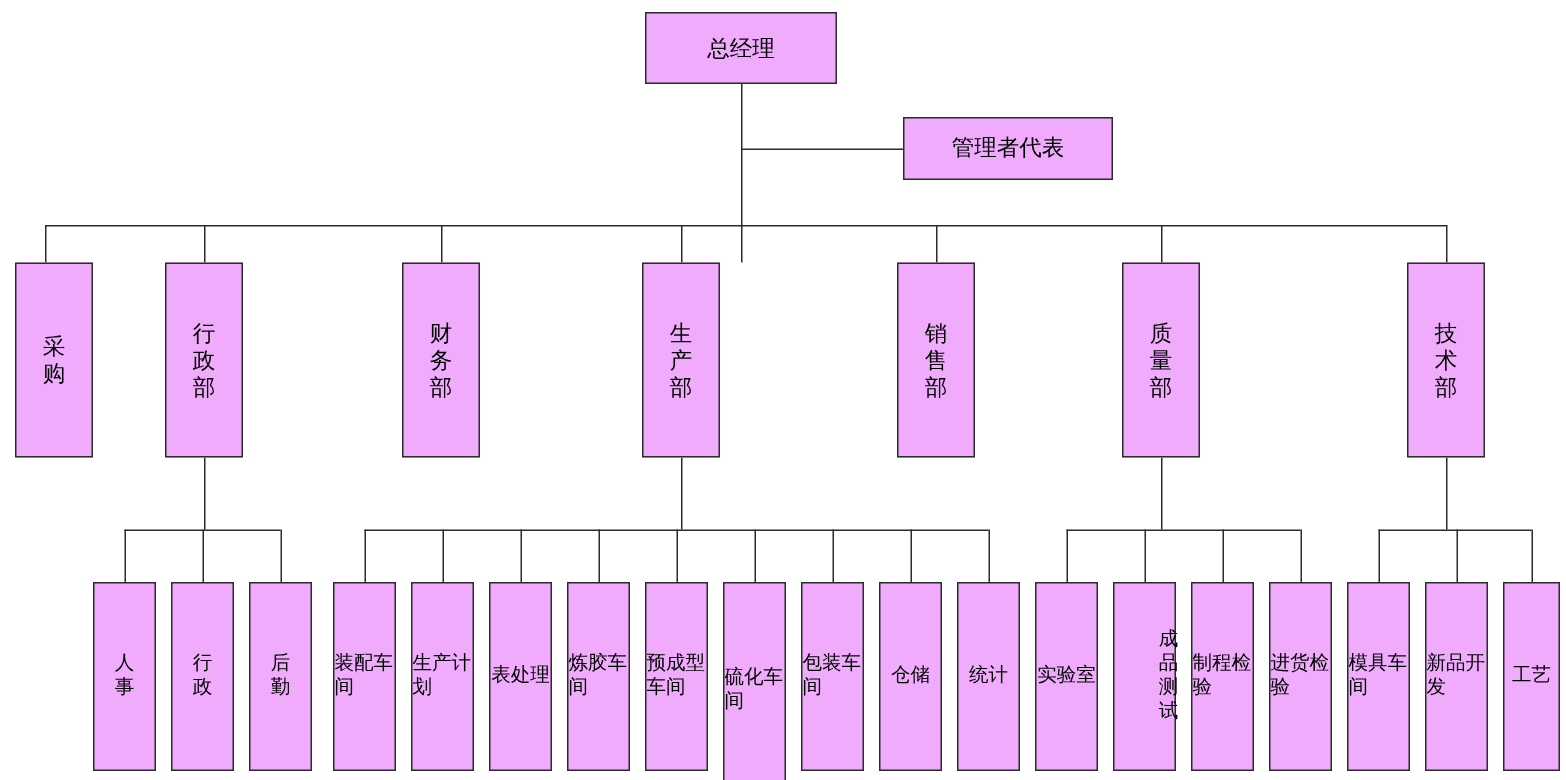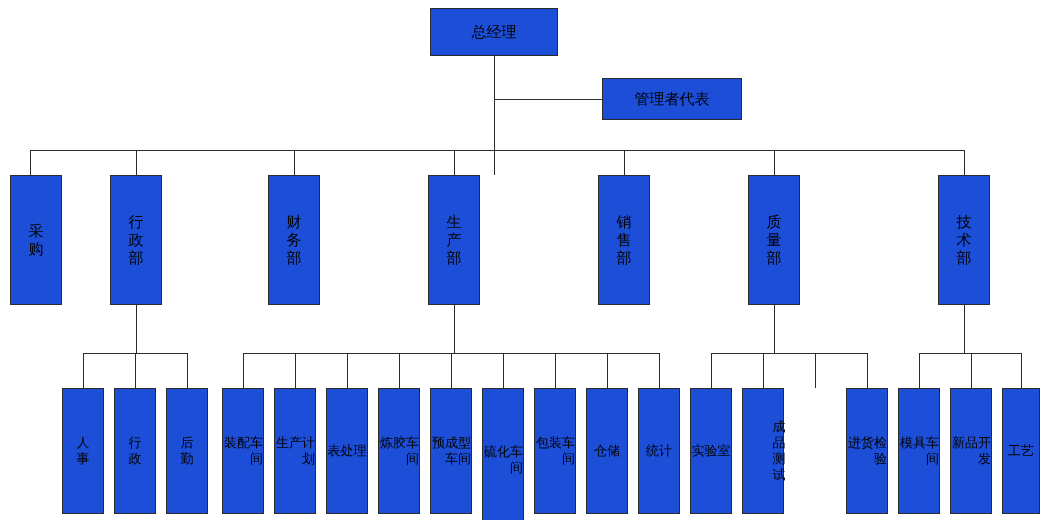--- a/index.html
+++ b/index.html
@@ -12,25 +12,25 @@
     width: 1044px;
     height: 520px;
     background: #ffffff;
     font-family: "DejaVu Sans", "Liberation Sans", sans-serif;
     overflow: hidden;
   }
   .node {
     position: absolute;
     box-sizing: border-box;
     border: 1px solid #2b2b2b;
-    background: #1d4ed8;
+    background: #f0abfc;
     display: flex;
     align-items: center;
     justify-content: center;
-    text-align: right;
+    text-align: left;
     color: #000000;
     line-height: 1.22;
     white-space: pre-line;
     z-index: 2;
   }
   .node.top    { font-size: 15px; }
   .node.rep    { font-size: 15px; }
   .node.dept   { font-size: 15px; }
   .node.sub    { font-size: 13px; }
   .line {
@@ -114,17 +114,18 @@
     <div class="node sub" style="left: 274px; top: 388px; width: 42px; height: 126px;">生产计划</div>
     <div class="node sub" style="left: 326px; top: 388px; width: 42px; height: 126px;">表处理</div>
     <div class="node sub" style="left: 378px; top: 388px; width: 42px; height: 126px;">炼胶车间</div>
     <div class="node sub" style="left: 430px; top: 388px; width: 42px; height: 126px;">预成型车间</div>
     <div class="node sub" style="left: 482px; top: 388px; width: 42px; height: 144px;">硫化车间</div>
     <div class="node sub" style="left: 534px; top: 388px; width: 42px; height: 126px;">包装车间</div>
     <div class="node sub" style="left: 586px; top: 388px; width: 42px; height: 126px;">仓储</div>
     <div class="node sub" style="left: 638px; top: 388px; width: 42px; height: 126px;">统计</div>
     <div class="node sub" style="left: 690px; top: 388px; width: 42px; height: 126px;">实验室</div>
     <div class="node sub" style="left: 742px; top: 388px; width: 42px; height: 126px; padding-left: 32px;">成品测试</div>
+    <div class="node sub" style="left: 794px; top: 388px; width: 42px; height: 126px;">制程检验</div>
     <div class="node sub" style="left: 846px; top: 388px; width: 42px; height: 126px;">进货检验</div>
     <div class="node sub" style="left: 898px; top: 388px; width: 42px; height: 126px;">模具车间</div>
     <div class="node sub" style="left: 950px; top: 388px; width: 42px; height: 126px;">新品开发</div>
     <div class="node sub" style="left: 1002px; top: 388px; width: 38px; height: 126px;">工艺</div>
   </div>
 
 </body></html>

